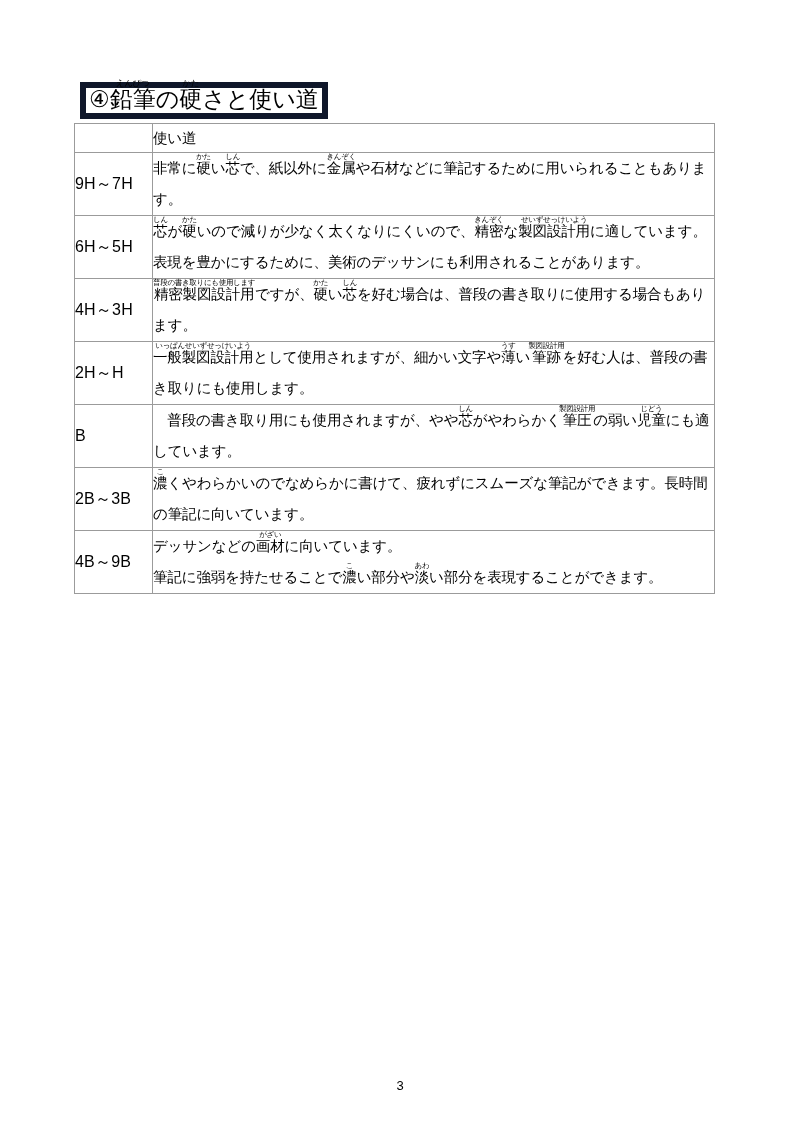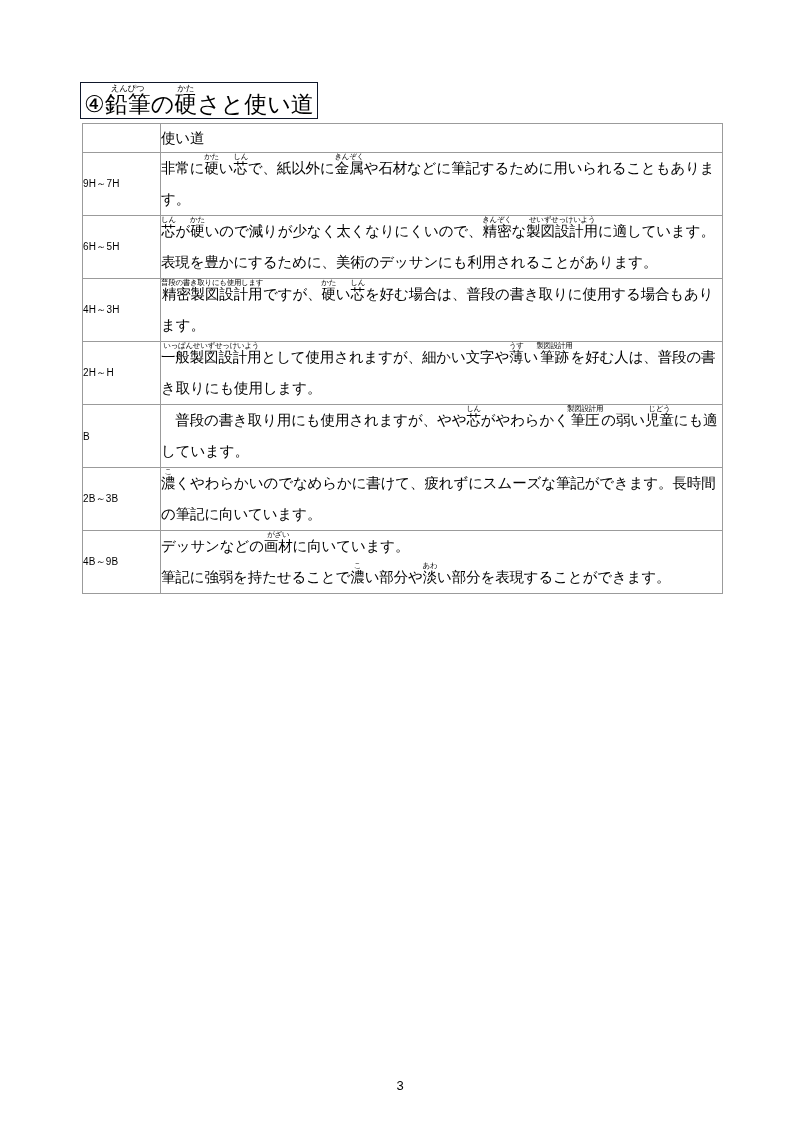--- a/index.html
+++ b/index.html
@@ -23,21 +23,21 @@
     width: 800px;
     height: 1131px;
     box-sizing: border-box;
   }
 
   
   .title-box {
     position: absolute;
     left: 80px;
     top: 82px;
-    border: 1px solid #0f172a;
+    border: 6px solid #0f172a;
     padding: 2px 3px 1px 3px;
     box-sizing: border-box;
     height: 37px;
     display: flex;
     align-items: flex-end;
     white-space: nowrap;
   }
   .title-text {
     font-size: 23px;
     line-height: 25px;
@@ -57,40 +57,40 @@
     transform: translateY(1px);
   }
   .title-text rt {
     font-size: 8.5px;
     line-height: 9px;
   }
 
   
   .grade-table {
     position: absolute;
-    left: 82px;
+    left: 74px;
     top: 123px;
     width: 640px;
     border-collapse: collapse;
     table-layout: fixed;
   }
   .grade-table td,
   .grade-table th {
     border: 1px solid #9b9b9b;
     vertical-align: middle;
     padding: 0;
     font-weight: normal;
     text-align: left;
   }
   col.col-grade { width: 78px; }
   col.col-use   { width: 562px; }
 
   .cell-grade {
     text-align: center;
-    font-size: 10px;
+    font-size: 16px;
     letter-spacing: 0.2px;
   }
   .cell-use {
     padding: 3px 6px 4px 7px;
     font-size: 14.5px;
     line-height: 31px;
     letter-spacing: -0.15px;
   }
   .cell-use.header-use {
     line-height: 26px;

